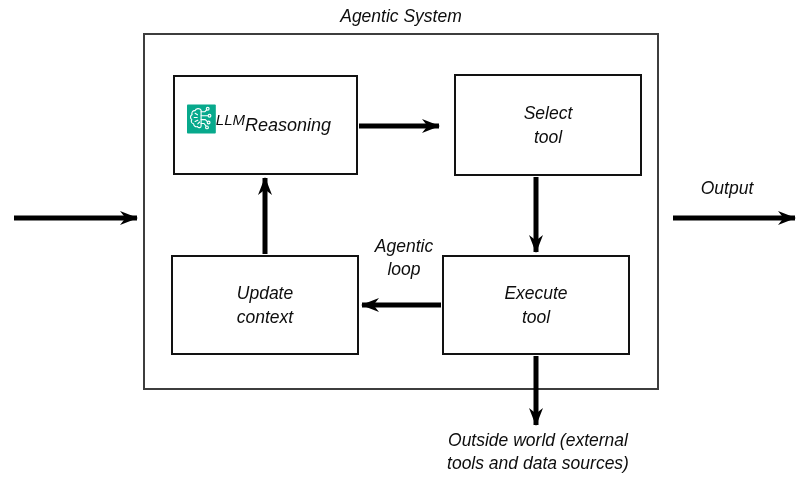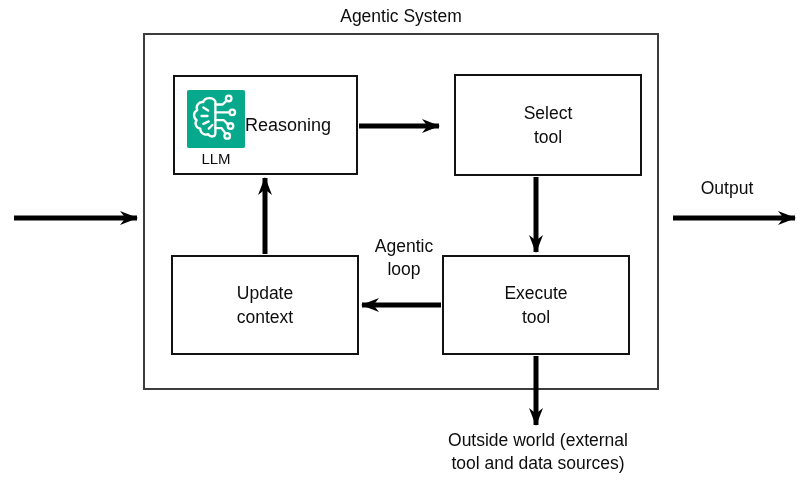--- a/index.html
+++ b/index.html
@@ -8,20 +8,21 @@
     background: #ffffff;
     font-family: "Liberation Sans", "DejaVu Sans", sans-serif;
     color: #0d0d0d;
   }
   .canvas {
     position: relative;
     width: 804px;
     height: 495px;
     background: #ffffff;
     overflow: hidden;
+    font-style: italic;
   }
   .lbl {
     position: absolute;
     text-align: center;
     font-size: 17.5px;
     line-height: 23px;
     white-space: pre-line;
     color: #0d0d0d;
   }
   .outer-box {
@@ -57,21 +58,21 @@
     left: 173px; top: 75px;
     width: 185px; height: 100px;
     justify-content: flex-start;
   }
   .node.select  { left: 454px; top: 74px;  width: 188px; height: 102px; }
   .node.execute { left: 442px; top: 255px; width: 188px; height: 100px; }
   .node.update  { left: 171px; top: 255px; width: 188px; height: 100px; justify-content: center; }
 
   .icon-col {
     display: flex;
-    flex-direction: column;
+    flex-direction: row;
     align-items: center;
     align-self: flex-start;
     margin-left: 12px;
     margin-top: 13px;
     width: 58px;
   }
   .llm-icon {
     width: 58px;
     height: 58px;
     display: block;
@@ -138,21 +139,21 @@
 
   <div class="node update">
     <span>Update
 context</span>
   </div>
 
   <div class="lbl" style="left:677px; top:177px; width:100px;">Output</div>
   <div class="lbl" style="left:344px; top:195px; width:120px;margin-top:40px;">Agentic
 loop</div>
   <div class="lbl" style="left:382px; top:429px; width:312px;">Outside world (external
-tool and data sources)</div>
+tools and data sources)</div>
 
   <svg class="arrow-layer">
     <defs>
       <marker id="ah" markerUnits="userSpaceOnUse" markerWidth="20" markerHeight="16" refX="18" refY="8" orient="auto">
         <path d="M1,1 L19,8 L1,15 L6.5,8 Z" fill="#000000"></path>
       </marker>
     </defs>
     <line x1="14" y1="218" x2="137" y2="218" marker-end="url(#ah)"></line>
     <line x1="673" y1="218" x2="795" y2="218" marker-end="url(#ah)"></line>
     <line x1="359" y1="126" x2="439" y2="126" marker-end="url(#ah)"></line>

